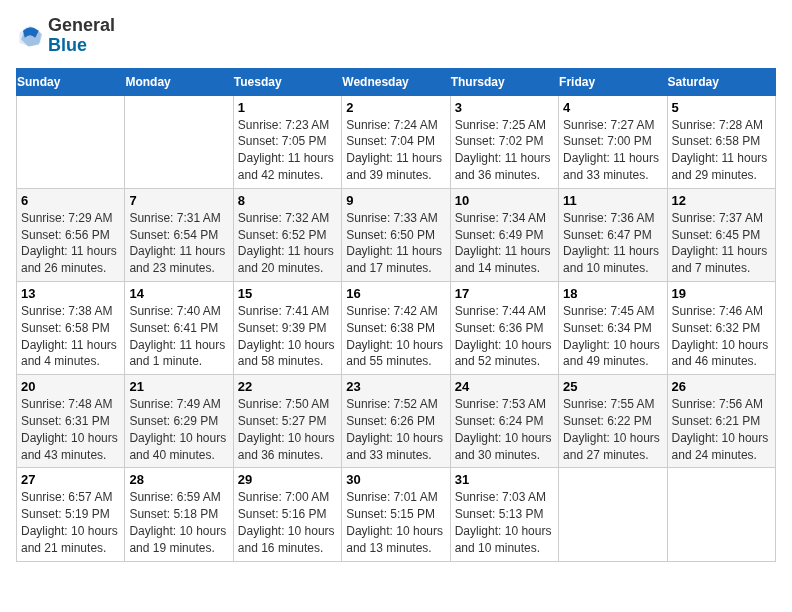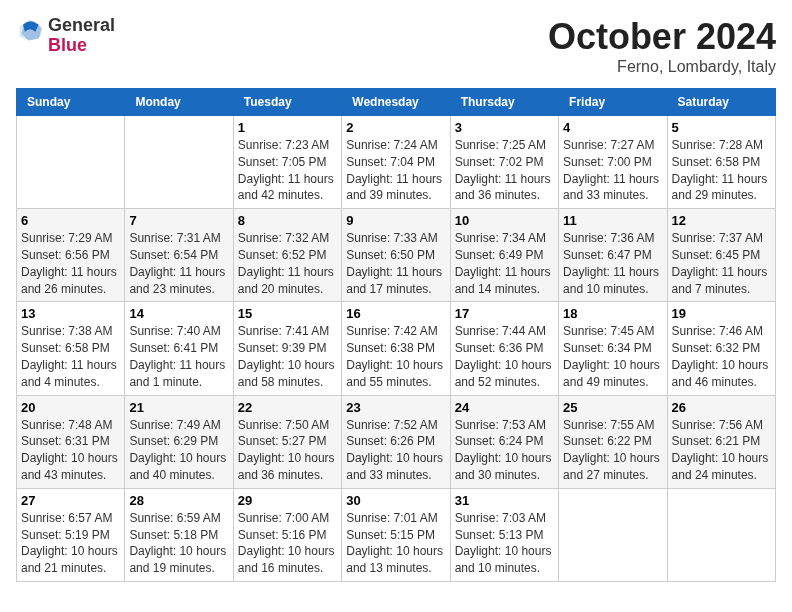--- a/index.html
+++ b/index.html
@@ -11,30 +11,30 @@
       padding: 16px;
     }
     .header-area {
       display: flex;
       justify-content: space-between;
       align-items: flex-start;
       margin-bottom: 12px;
     }
     .logo {
       display: flex;
-      align-items: flex-start;
+      align-items: center;
       gap: 4px;
     }
     .logo-text {
       font-size: 18px;
       font-weight: bold;
       line-height: 1.1;
     }
     .logo-general { color: #333; }
-    .logo-blue { color: #be185d; }
+    .logo-blue { color: #0369a1; }
     .logo-icon {
       width: 28px;
       height: 28px;
     }
     .title-area {
       text-align: right;
     }
     .month-title {
       font-size: 36px;
       font-weight: bold;
@@ -45,21 +45,21 @@
       color: #444;
     }
     .calendar {
       width: 100%;
       border-collapse: collapse;
       font-size: 11px;
     }
     .calendar th {
       background: #1a6abf;
       color: #fff;
-      padding: 6px 10px;
+      padding: 6px 0;
       text-align: left;
       font-size: 12px;
       font-weight: bold;
       border: 1px solid #1a6abf;
       margin-top: 40px;
     }
     .calendar td {
       border: 1px solid #ccc;
       vertical-align: top;
       padding: 4px;
@@ -96,24 +96,20 @@
     <svg class="logo-icon" viewBox="0 0 32 32">
       <polygon points="16,4 28,12 28,24 16,28 4,24 4,12" fill="#1a6abf" opacity="0.15"></polygon>
       <polygon points="20,6 30,14 26,26 14,28 6,20 10,8" fill="#1a6abf" opacity="0.3"></polygon>
       <path d="M8,10 Q16,2 26,10 L22,18 Q16,12 10,18 Z" fill="#1a6abf"></path>
     </svg>
     <div class="logo-text">
       <span class="logo-general">General</span><br>
       <span class="logo-blue">Blue</span>
     </div>
   </div>
-  <div class="title-area">
-    <div class="month-title">October 2024</div>
-    <div class="location">Ferno, Lombardy, Italy</div>
-  </div>
 </div>
 
 <table class="calendar">
   <thead>
     <tr>
     <th>Sunday</th>
         <th>Monday</th>
         <th>Tuesday</th>
         <th>Wednesday</th>
         <th>Thursday</th>

